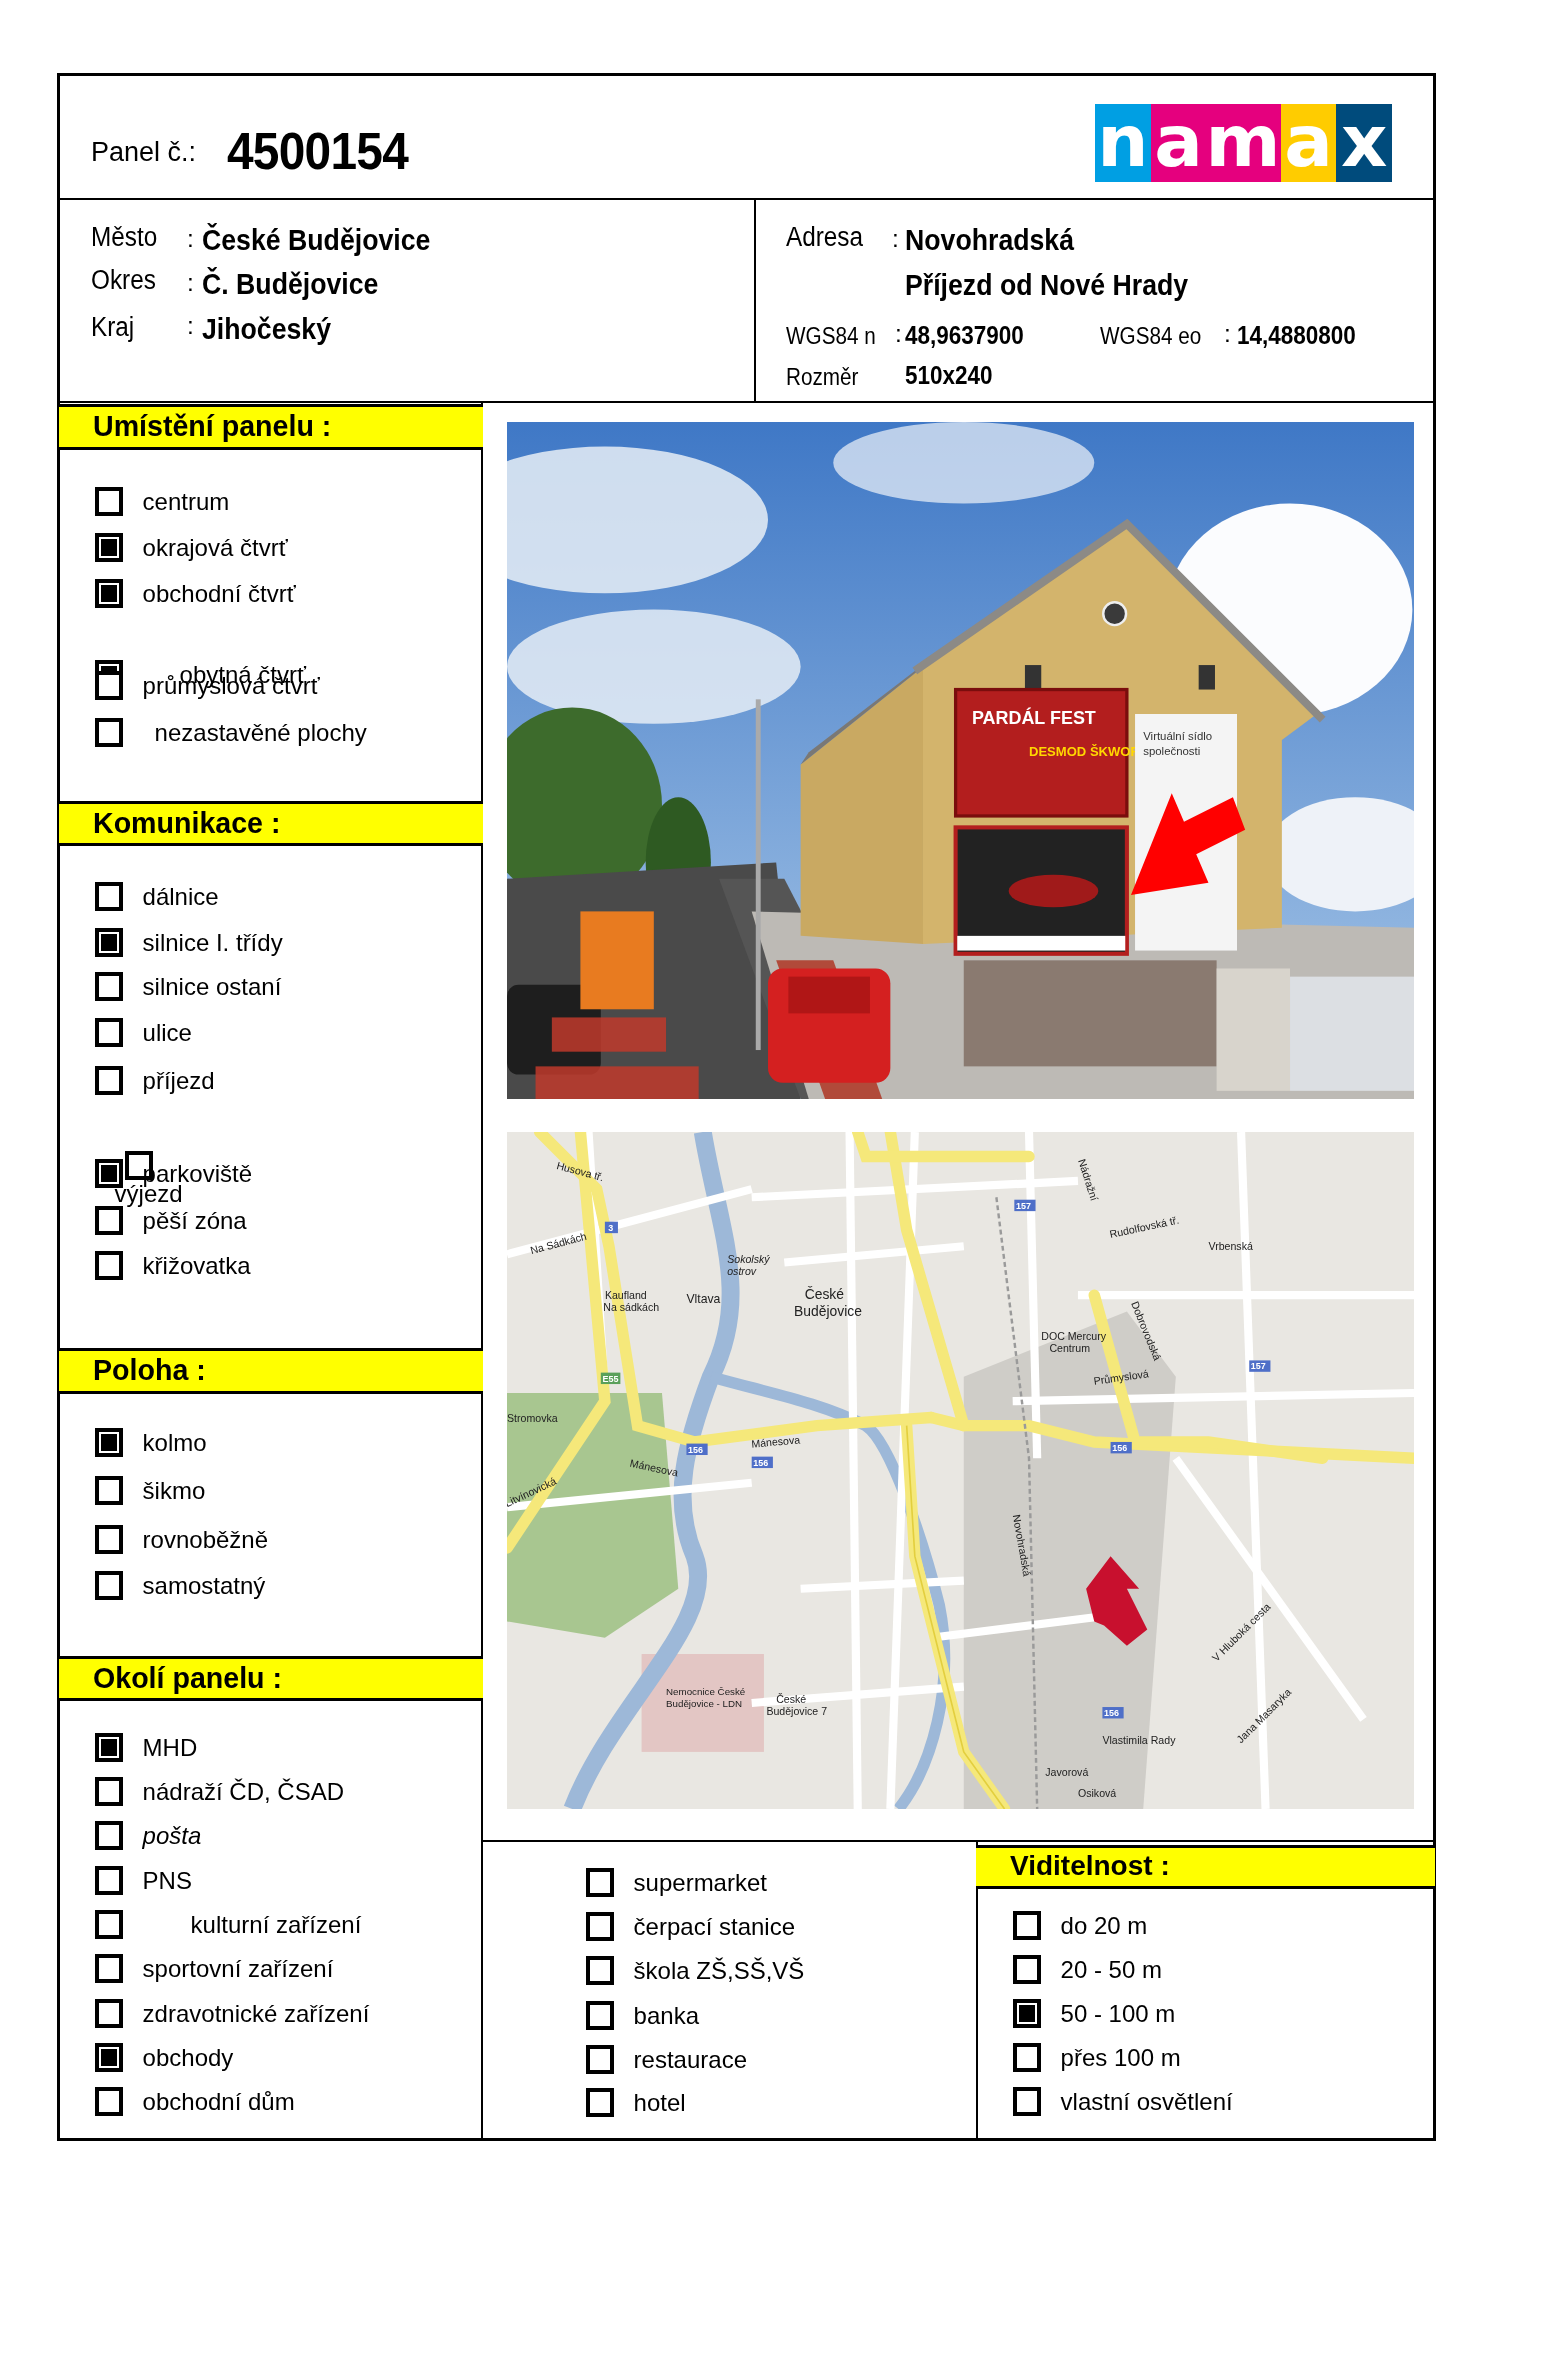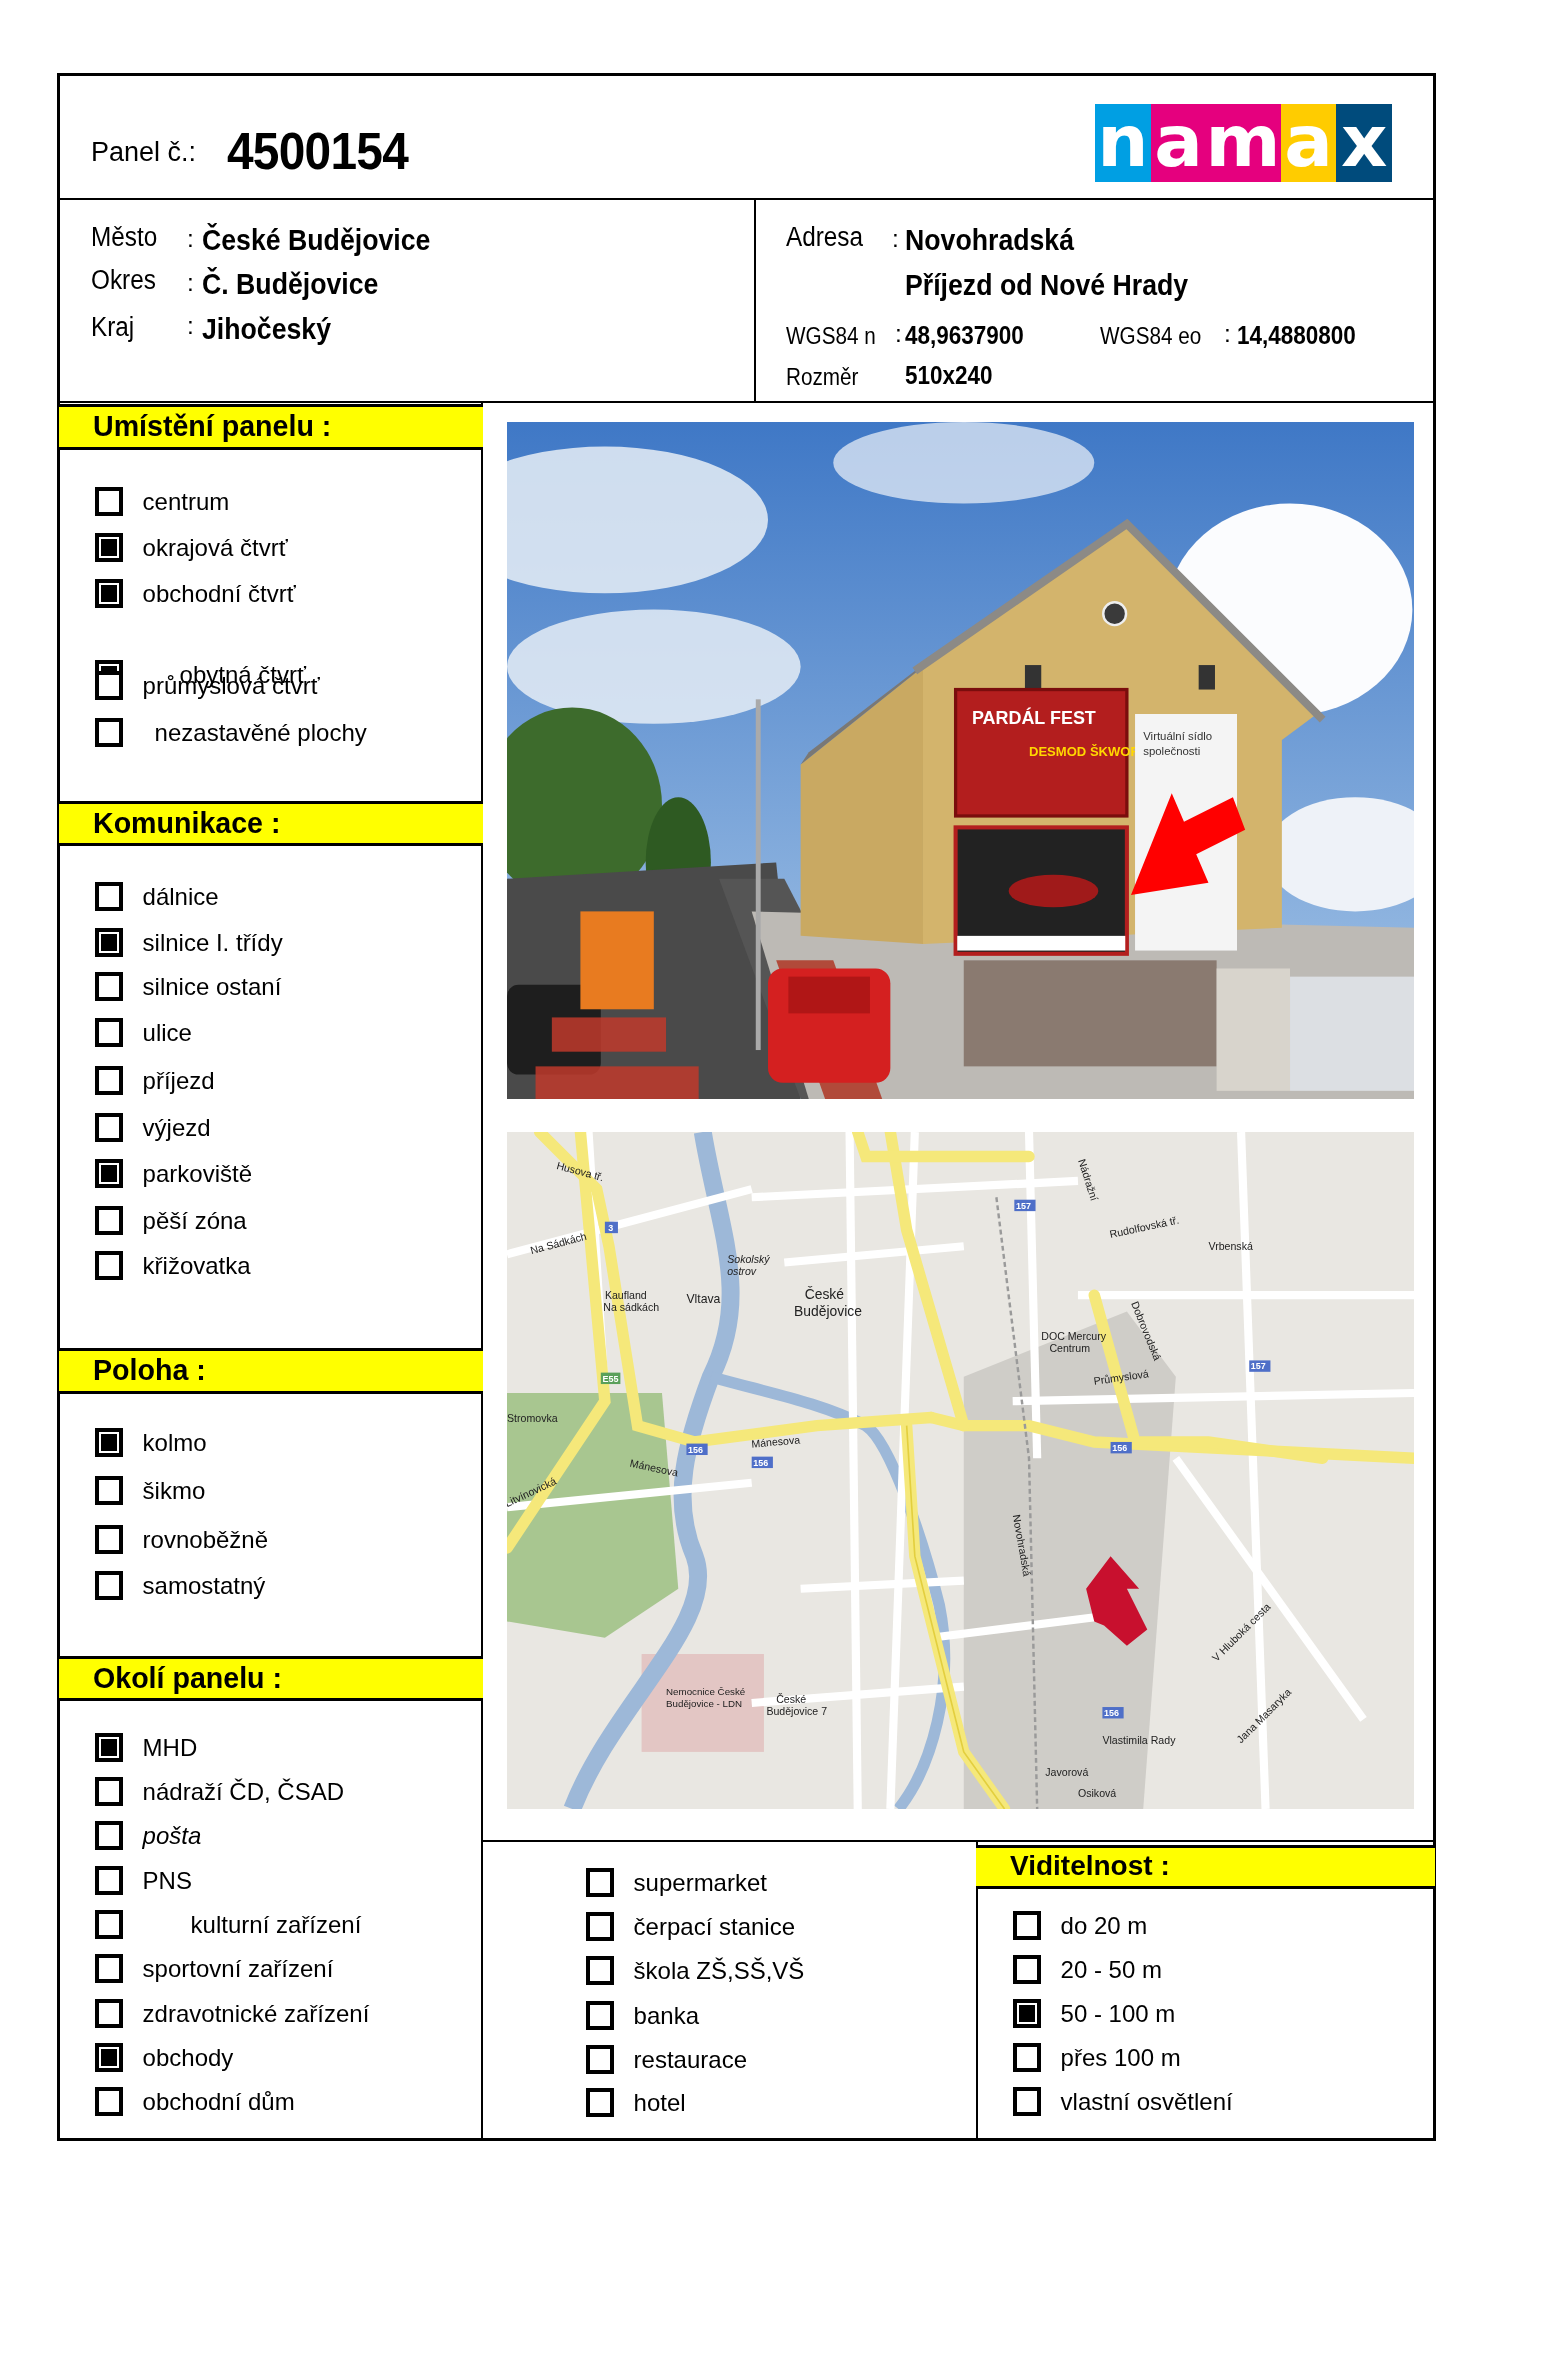--- a/index.html
+++ b/index.html
@@ -132,21 +132,21 @@
       <span class="cb-label">silnice ostaní</span>
     </div>
   <div class="cb-row" style="top:1018px;">
       <div class="cb"></div>
       <span class="cb-label">ulice</span>
     </div>
   <div class="cb-row" style="top:1066px;">
       <div class="cb"></div>
       <span class="cb-label">příjezd</span>
     </div>
-  <div class="cb-row" style="top:1113px;">
+  <div class="cb-row" style="top:1151px;flex-direction:column;">
       <div class="cb"></div>
       <span class="cb-label">výjezd</span>
     </div>
   <div class="cb-row" style="top:1159px;">
       <div class="cb checked"></div>
       <span class="cb-label">parkoviště</span>
     </div>
   <div class="cb-row" style="top:1206px;">
       <div class="cb"></div>
       <span class="cb-label">pěší zóna</span>

